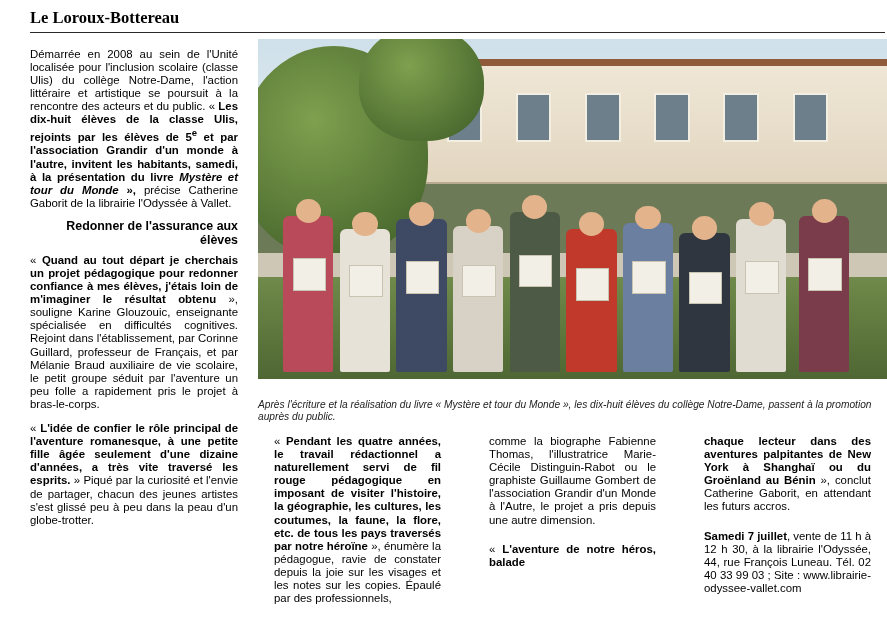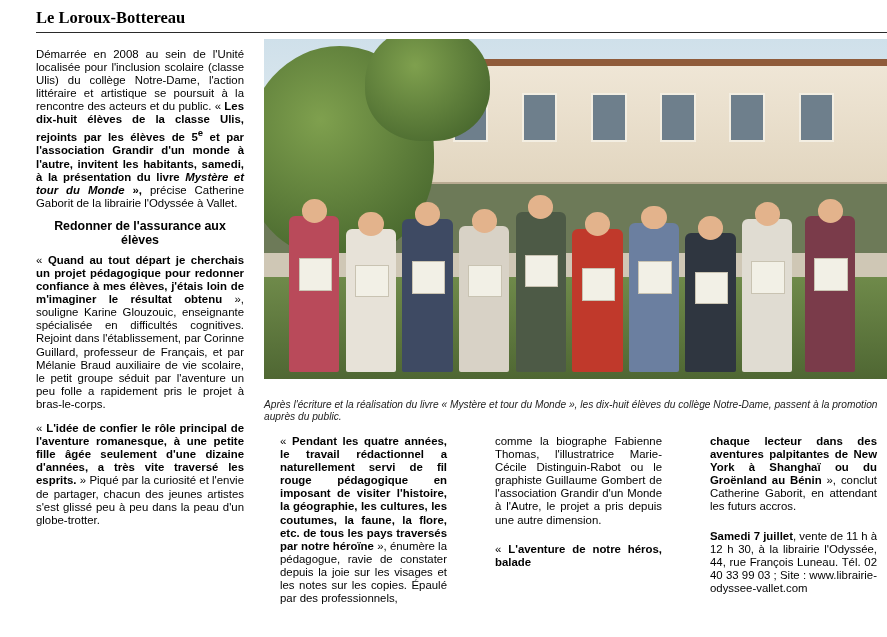--- a/index.html
+++ b/index.html
@@ -12,21 +12,21 @@
     height: 637px;
     font-family: "Liberation Sans", sans-serif;
     color: #000000;
     overflow: hidden;
   }
   .page {
     position: relative;
     width: 887px;
     height: 637px;
     box-sizing: border-box;
-    padding: 6px 10px 0 26px;
+    padding: 6px 10px 0 20px;
   }
   .kicker {
     font-family: "Liberation Serif", serif;
     font-weight: bold;
     font-size: 16.5px;
     letter-spacing: 0px;
     color: #000;
     margin: 2px 0 0 10px;
   }
   .kicker-rule {
@@ -65,21 +65,21 @@
     margin: 0 0 0 0;
   }
   .col-intro .lead-bold {
     font-weight: bold;
   }
   .subhead {
     font-weight: bold;
     font-size: 12.4px;
     line-height: 14px;
     margin: 9px 0 7px 0;
-    text-align: center;
+    text-align: right;
   }
   .italic { font-style: italic; }
 
   
   .photo-block {
     position: absolute;
     left: 228px;
     top: 0;
     width: 629px;
   }

